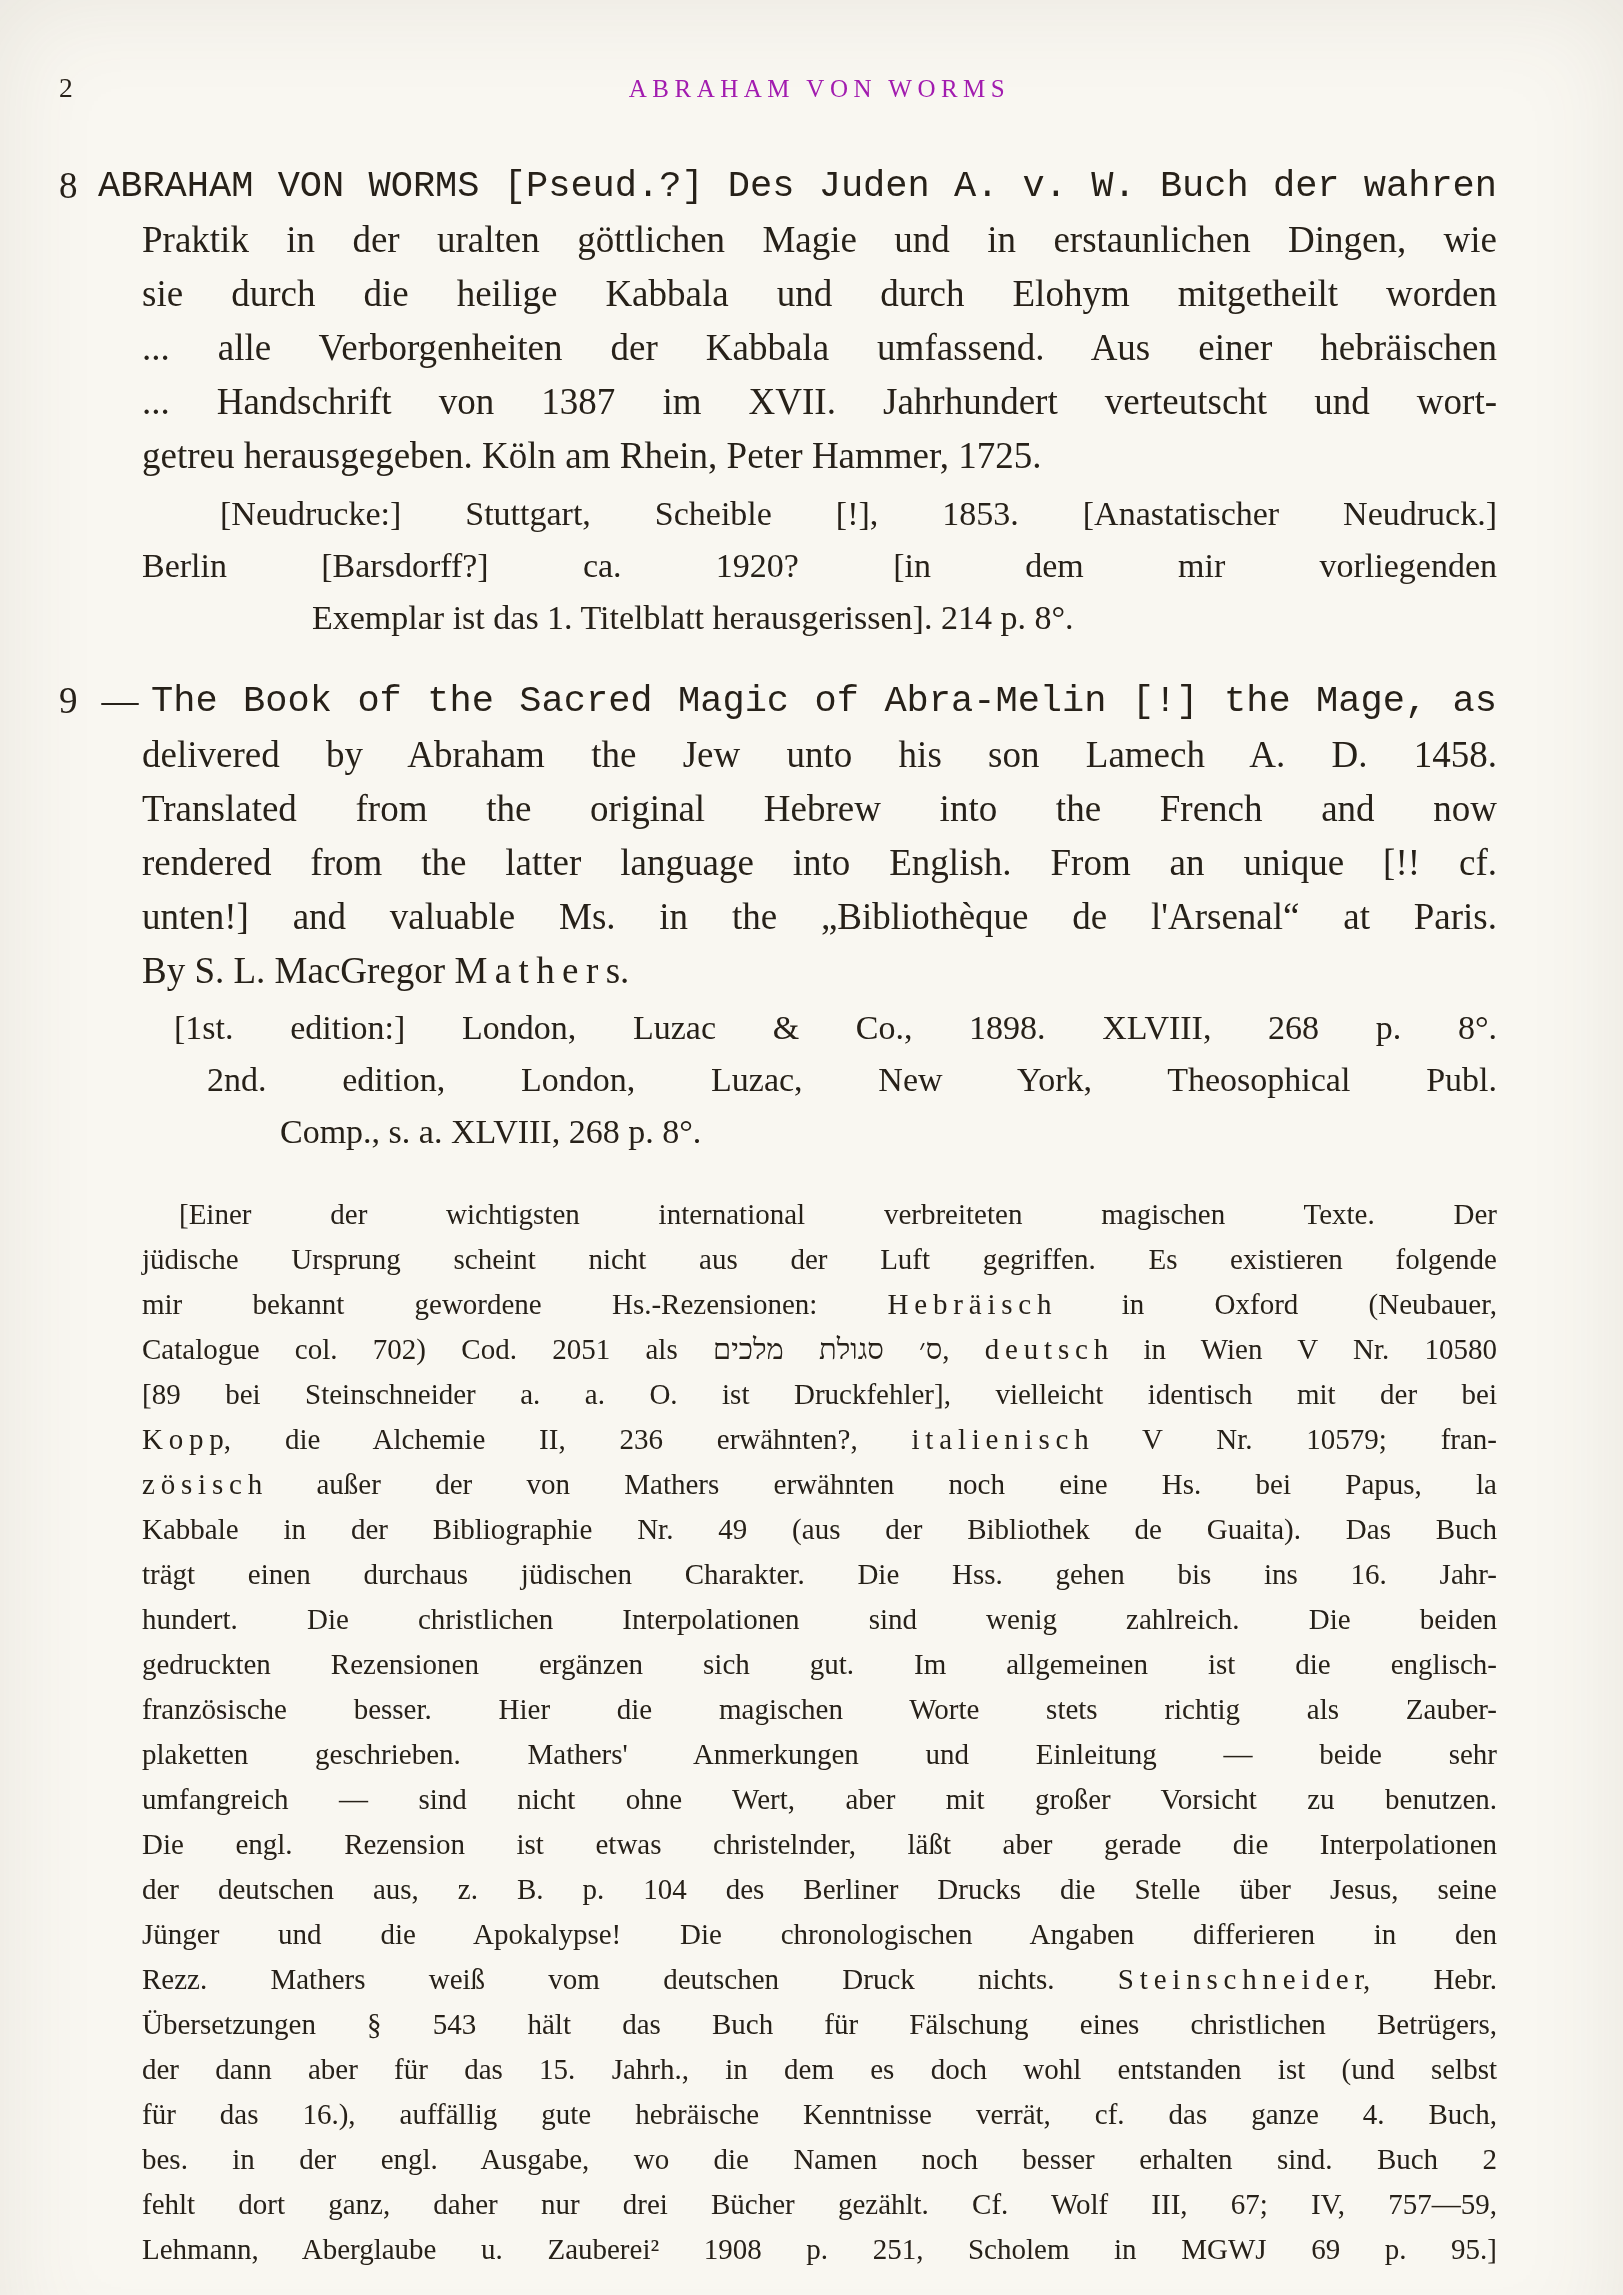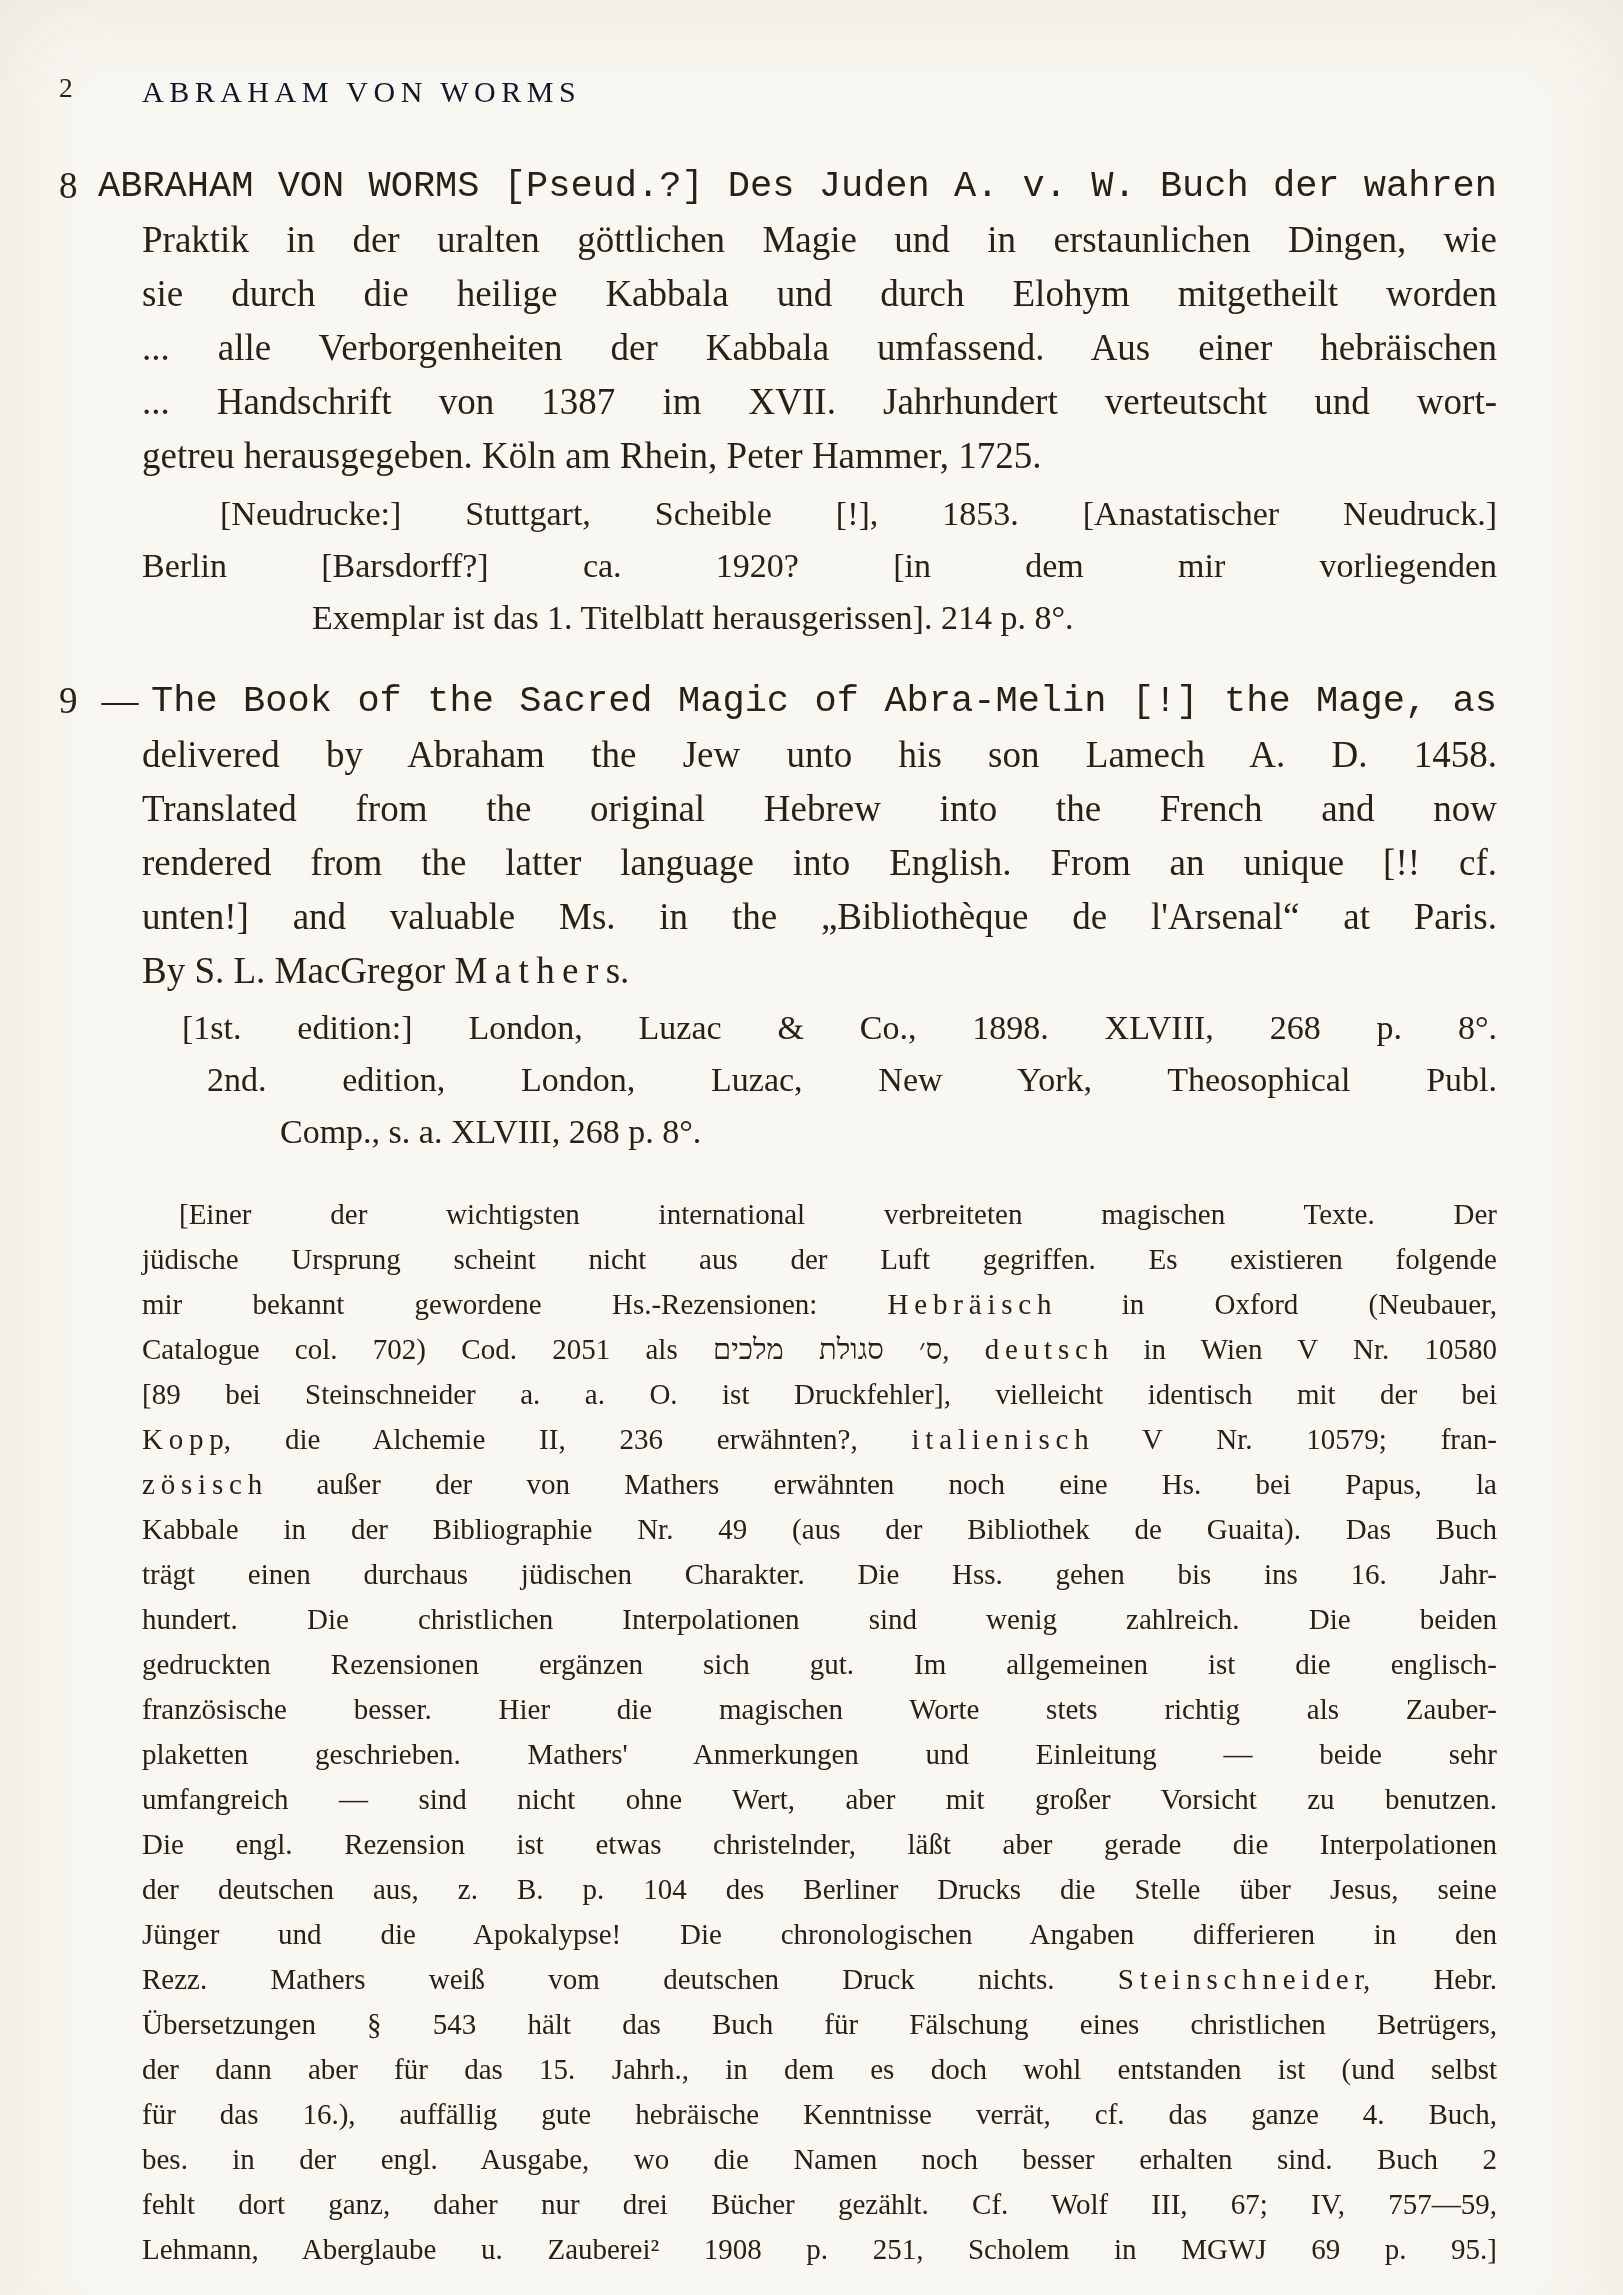--- a/index.html
+++ b/index.html
@@ -16,23 +16,23 @@
     color: #272119;
     font-family: "Liberation Serif", "DejaVu Serif", serif;
     padding: 69px 127px 0 142px;
     overflow: hidden;
     box-shadow: inset 0 0 101px rgba(90,80,60,0.10);
   }
 
   .pg-header { position: relative; height: 39px; margin-bottom: 51px; }
   .pagenum { position: absolute; left: -83px; top: 2.8px; font-size: 27.5px; }
   .running {
-    display: block; 
-    font-size: 30px; letter-spacing: 5.5px;
-    color: #0f172a; padding-top: 6.4px;
+    display: block; text-align: center;
+    font-size: 25px; letter-spacing: 5.5px;
+    color: #a21caf; padding-top: 6.4px;
   }
 
   .ln { min-height: 1em; }
   .m  { font-size: 37px; line-height: 54px; }
   .s  { font-size: 34px; line-height: 52px; }
   .a  { font-size: 29px; line-height: 45px;  }
 
   .j  { text-align: justify; text-align-last: justify; text-justify: inter-word; }
 
   .first { display: flex; margin-left: -83px; }
@@ -40,21 +40,21 @@
   .numbox.nine { flex: 0 0 92px; white-space: nowrap; }
   .nine .dash { margin-left: 24px; }
   .rest { flex: 1 1 auto; display: block; font-family: Liberation Mono, monospace; }
 
   .reprints { margin: 4.6px 0 30px 0; }
   .r0 { margin-left: 78px; }
   .r1 { }
   .r2 { margin-left: 170px; }
 
   .editions { margin: 4.6px 0 20.7px 0; }
-  .e0 { margin-left: 40px; }
+  .e0 { margin-left: 32px; }
   .e1 { margin-left: 65px; }
   .e2 { margin-left: 138px; }
 
   .annotation { margin-top: 34px; }
   .n-first { margin-left: 37px; }
 </style>
 </head>
 <body>
 
 <div class="sheet">

